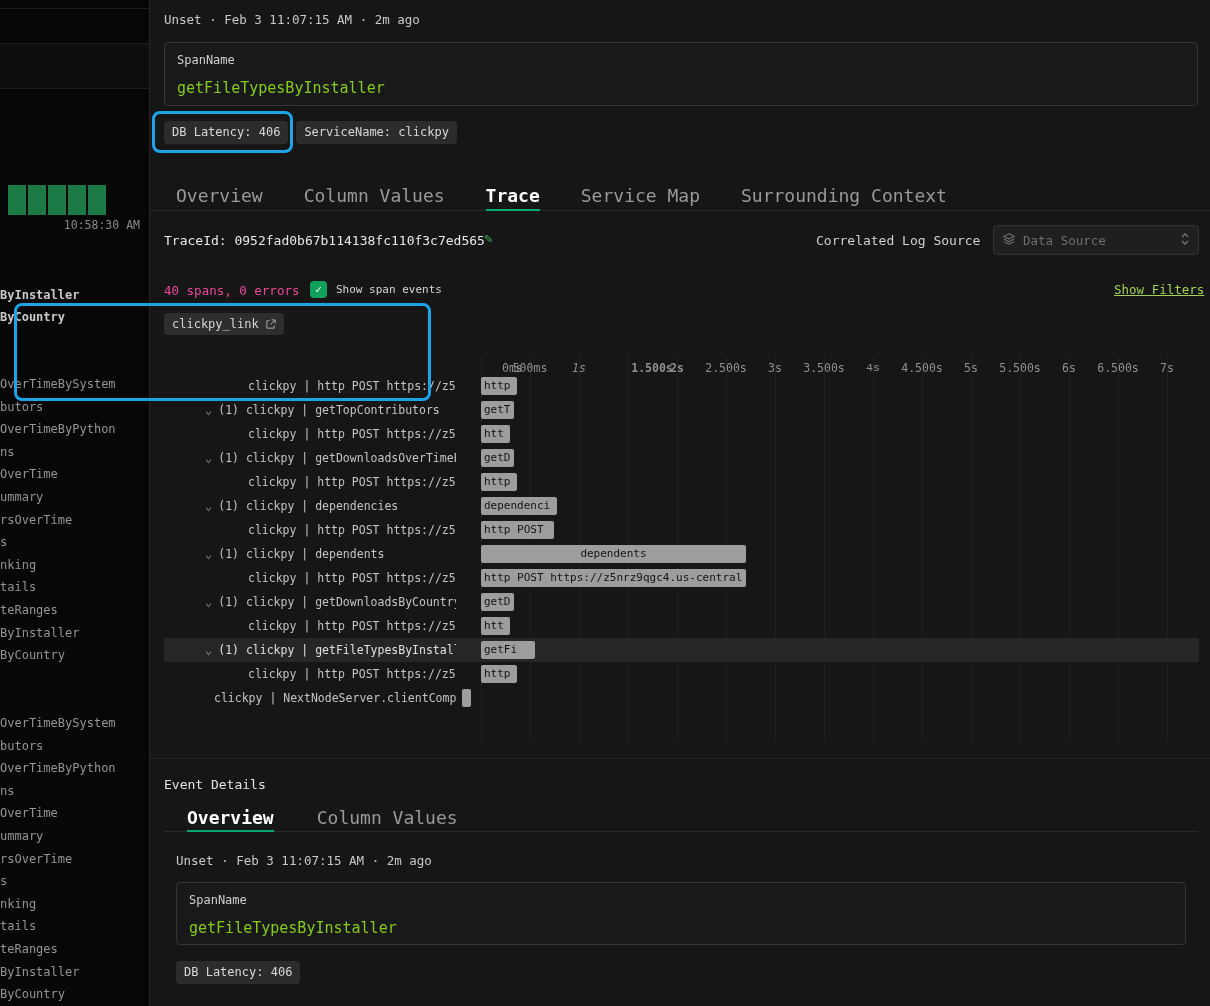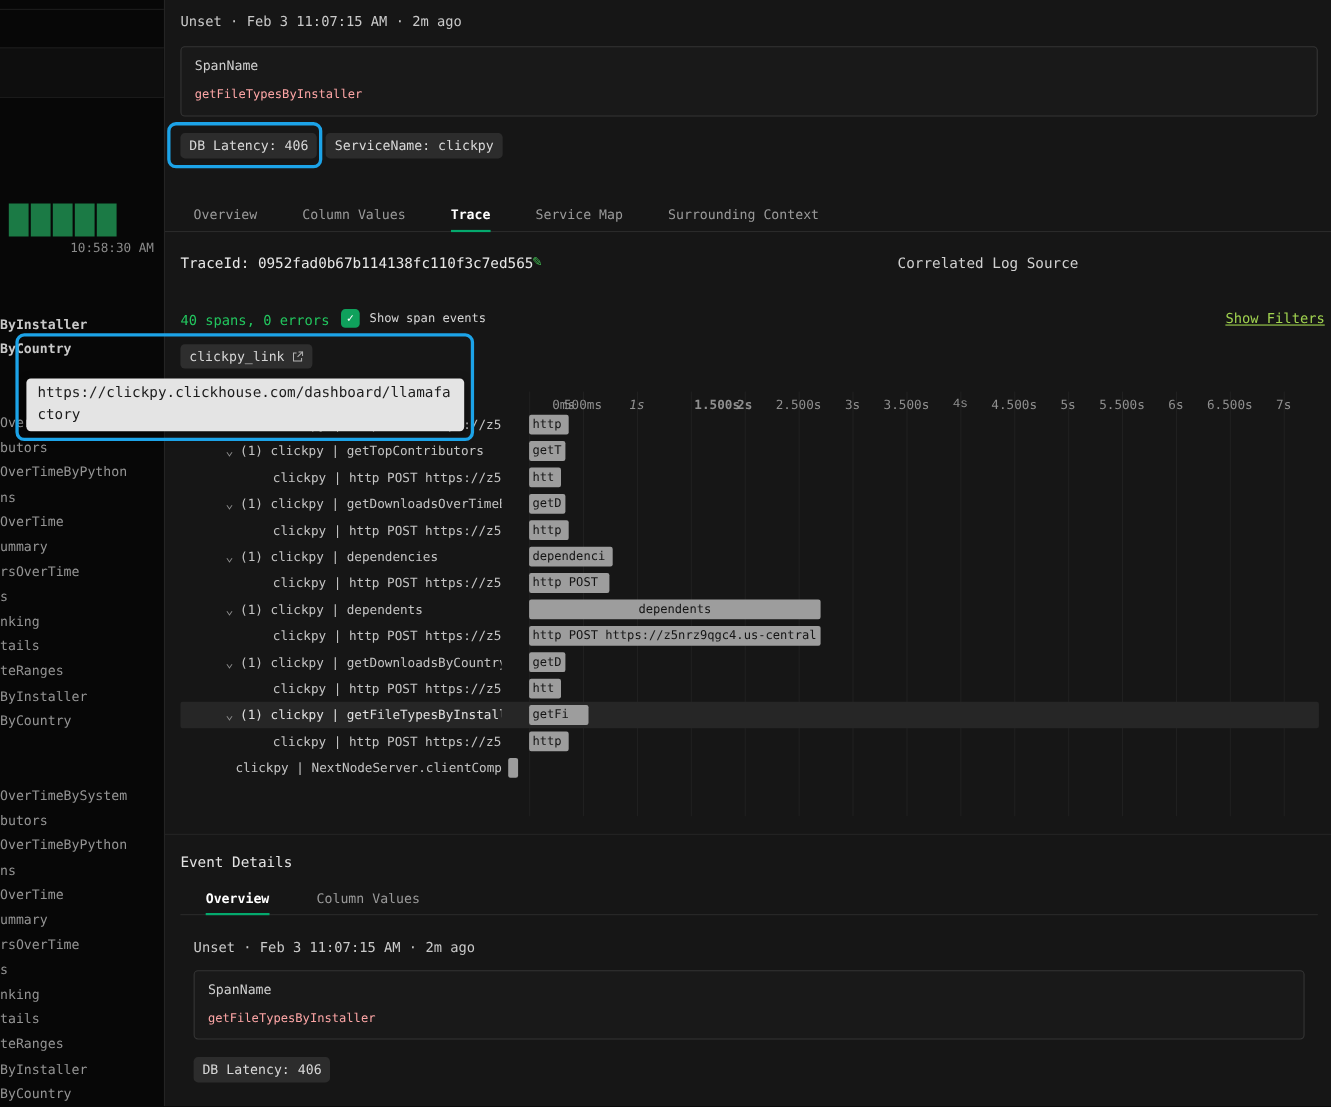--- a/index.html
+++ b/index.html
@@ -18,36 +18,36 @@
   .side-top-item{height:22.4px;font-size:12px;font-weight:700;color:#c9c9c9;white-space:nowrap}
   .side-list{position:absolute;left:0}
   .g1{top:377px}.g2{top:716px}
   .side-item{height:22.62px;font-size:12px;color:#949494;white-space:nowrap}
 
   
   .panel{position:absolute;left:150px;top:0;width:1060px;height:100%;background:#161616}
   .status-line{position:absolute;left:14px;top:12px;font-size:12.5px;color:#c9c9c9}
   .field-box{position:absolute;left:14px;top:42px;width:1034px;height:64px;border:1px solid #353535;border-radius:4px;background:#191919}
   .field-label{position:absolute;left:12px;top:10px;font-size:12px;color:#cfcfcf}
-  .field-value{position:absolute;left:12px;top:36px;font-size:11px;color:#fca5a5}
+  .field-value{position:absolute;left:12px;top:36px;font-size:15px;color:#84cc16}
   .badges{position:absolute;left:14px;top:121px;display:flex;gap:8px}
   .badge{background:#2c2c2c;color:#d8d8d8;font-size:12px;height:23px;line-height:23px;padding:0 8px;border-radius:4px;white-space:nowrap}
 
   .tabs{position:absolute;left:0;top:180px;width:1060px;height:31px;border-bottom:1px solid #2a2a2a;display:flex;align-items:stretch;padding-left:26px;gap:41px}
-  .tab{display:flex;align-items:center;font-size:12px;color:#9a9a9a;position:relative;cursor:pointer;white-space:nowrap}
+  .tab{display:flex;align-items:center;font-size:18px;color:#9a9a9a;position:relative;cursor:pointer;white-space:nowrap}
   .tab.active{color:#fff;font-weight:700}
   .tab.active::after{content:"";position:absolute;left:0;right:0;bottom:-1px;height:2px;background:#04a96d}
 
   .trace-id{position:absolute;left:14px;top:233px;font-size:13px;color:#e8e8e8}
   .pencil{position:absolute;left:334px;top:230px;font-size:14px;color:#3fb950;cursor:pointer}
   .corr-label{position:absolute;left:666px;top:233px;font-size:13px;color:#d0d0d0}
   .dropdown{position:absolute;left:843px;top:225px;width:206px;height:30px;background:#1f1f1f;border:1px solid #333;border-radius:4px;display:flex;align-items:center;padding:0 8px;gap:7px;cursor:pointer}
   .dd-text{color:#6f6f6f;font-size:12.5px;flex:1}
 
-  .spans-summary{position:absolute;left:14px;top:283px;font-size:12.5px;color:#22c55e}
+  .spans-summary{position:absolute;left:14px;top:283px;font-size:12.5px;color:#ec4899}
   .checkbox{position:absolute;left:160px;top:281px;width:17px;height:17px;background:#0fa15c;border-radius:4px;color:#fff;font-size:11px;display:flex;align-items:center;justify-content:center;cursor:pointer}
   .span-events-label{position:absolute;left:186px;top:283px;font-size:11px;color:#d6d6d6}
   .show-filters{position:absolute;left:964px;top:282px;font-size:12.5px;color:#a0d24f;text-decoration:underline;cursor:pointer}
 
   .link-btn{position:absolute;left:14px;top:313px;height:22px;background:#2e2e2e;border-radius:4px;color:#d6d6d6;font-size:12px;display:flex;align-items:center;gap:6px;padding:0 8px;cursor:pointer}
   .link-btn svg{display:block}
 
   
   .tick-row{position:absolute;left:0;top:361px;width:1060px;height:14px}
   .tick{position:absolute;top:0;font-size:11.5px;color:#8f8f8f;white-space:nowrap}
@@ -153,20 +153,36 @@
         <div class="tab">Column Values</div>
         <div class="tab active">Trace</div>
         <div class="tab">Service Map</div>
         <div class="tab">Surrounding Context</div>
       </div>
 
     <div class="trace-id">TraceId: 0952fad0b67b114138fc110f3c7ed565</div>
     <span class="pencil">✎</span>
     <div class="corr-label">Correlated Log Source</div>
 
+    <div class="dropdown">
+      <span>
+        <svg width="14" height="14" viewBox="0 0 16 16">
+            <path d="M8 2 14 5 8 8 2 5z" fill="none" stroke="#777" stroke-width="1.2"></path>
+            <path d="M2 8l6 3 6-3" stroke="#777" fill="none" stroke-width="1.2"></path>
+            <path d="M2 11l6 3 6-3" stroke="#777" fill="none" stroke-width="1.2"></path>
+          </svg>
+      </span>
+      <span class="dd-text">Data Source</span>
+      <span>
+        <svg width="10" height="14" viewBox="0 0 10 14">
+            <path d="M2 5l3-3 3 3" stroke="#777" fill="none" stroke-width="1.4"></path>
+            <path d="M2 9l3 3 3-3" stroke="#777" fill="none" stroke-width="1.4"></path>
+          </svg>
+      </span>
+    </div>
 
     <div class="spans-summary">40 spans, 0 errors</div>
     <div class="checkbox">
       <span>✓</span>
     </div>
     <div class="span-events-label">Show span events</div>
     <div class="show-filters">Show Filters</div>
 
     <div class="link-btn">
       <span>clickpy_link</span>
@@ -316,17 +332,16 @@
     <div class="ed-status">Unset · Feb 3 11:07:15 AM · 2m ago</div>
     <div class="ed-box">
       <div class="field-label">SpanName</div>
       <div class="field-value">getFileTypesByInstaller</div>
     </div>
     <div class="ed-badge">
       <span class="badge">DB Latency: 406</span>
     </div>
   </main>
 
-  <div class="tooltip">https://clickpy.clickhouse.com/dashboard/llamafactory</div>
 
   <div class="annot a1"></div>
   <div class="annot a2"></div>
 </div>
 
 </body></html>

